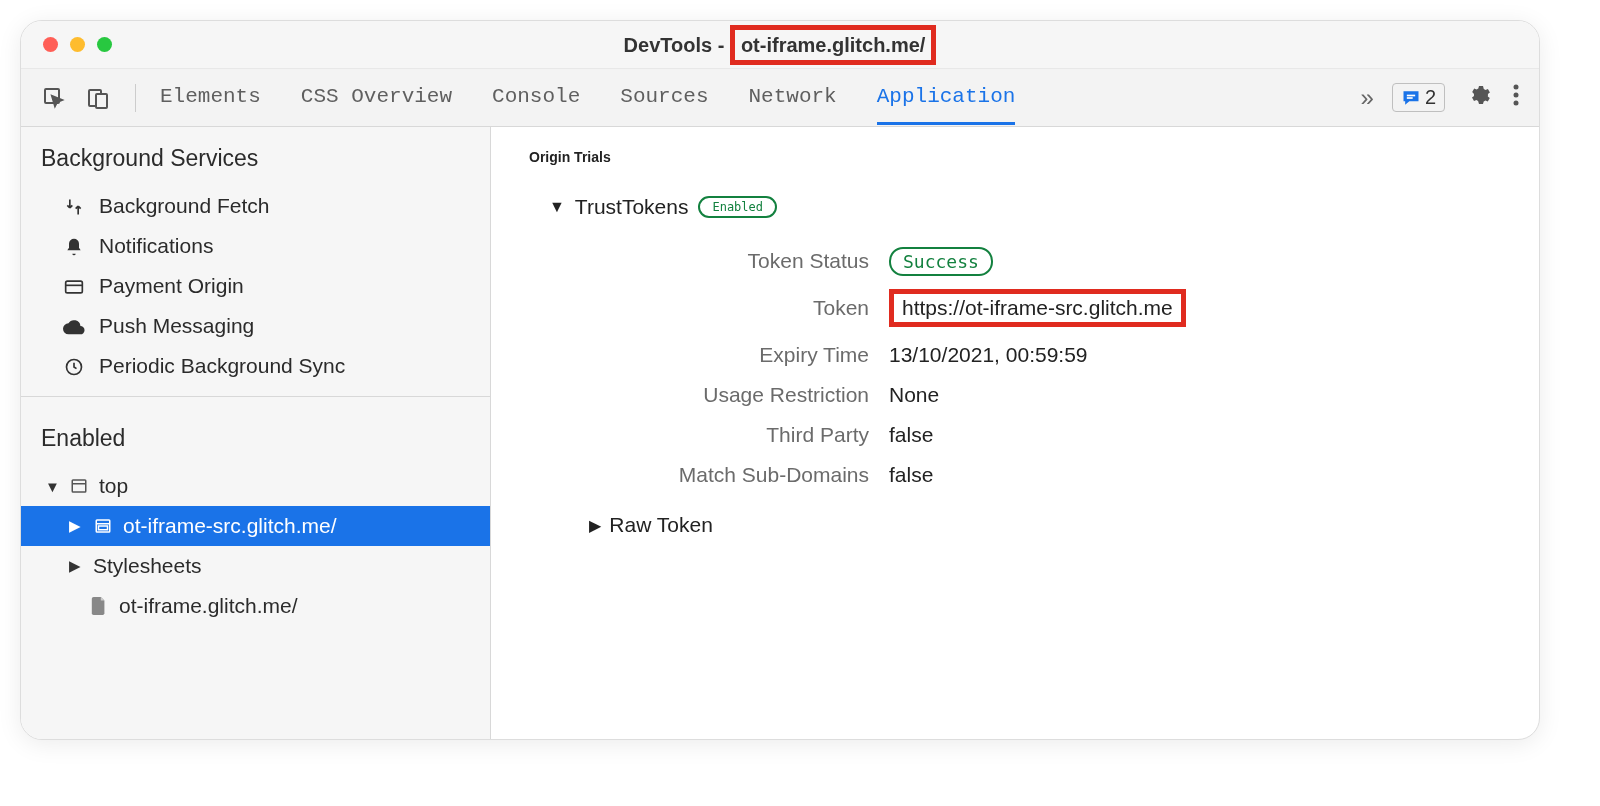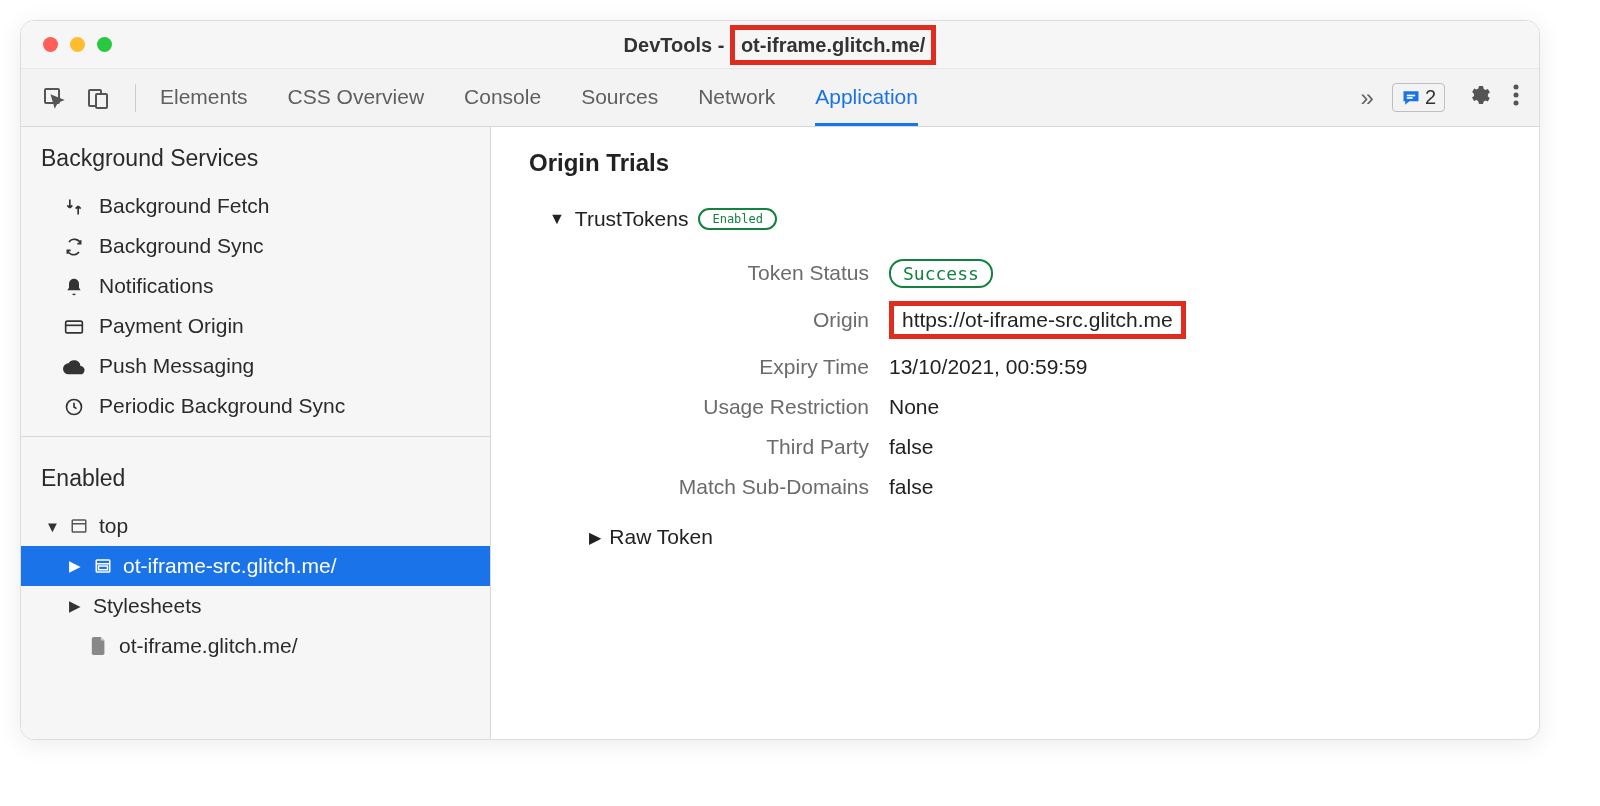--- a/index.html
+++ b/index.html
@@ -7,21 +7,21 @@
   font-family: -apple-system, BlinkMacSystemFont, "Segoe UI", Helvetica, Arial, sans-serif;
   background: #fff;
   width: 1600px;
   height: 806px;
   padding: 20px;
 }
 .window {
   width: 1520px;
   height: 720px;
   border: 1px solid #ddd;
-  border-radius: 14px;
+  border-radius: 22px;
   overflow: hidden;
   background: #fff;
   box-shadow: 0 4px 24px rgba(0,0,0,0.08);
   display: flex;
   flex-direction: column;
 }
 .titlebar {
   height: 48px;
   background: #f6f6f6;
   display: flex;
@@ -65,21 +65,21 @@
   font-size: 21px;
   color: #5f5f5f;
 }
 .toolbar-icon {
   width: 26px; height: 26px;
   display: flex; align-items: center; justify-content: center;
 }
 .divider {
   width: 1px; height: 28px; background: #ccc; margin: 0 6px;
 }
-.tabs { display: flex; gap: 40px; flex: 1; }
+.tabs { display: flex; gap: 40px; flex: 1; font-family: Liberation Mono, monospace; }
 .tab { padding: 14px 0; cursor: pointer; white-space: nowrap; }
 .tab.active {
   color: #1a73e8;
   border-bottom: 3px solid #1a73e8;
   margin-bottom: -1px;
 }
 .more { font-size: 24px; color: #666; }
 .right-tools { display: flex; align-items: center; gap: 22px; }
 .msgcount {
   display: flex; align-items: center; gap: 4px;
@@ -121,21 +121,21 @@
   background: #1a73e8; color: #fff;
 }
 .tree-row.selected .tree-icon { color: #fff; }
 .tree-arrow { font-size: 15px; width: 14px; color: #333; }
 .tree-row.selected .tree-arrow { color: #fff; }
 .tree-icon { width: 20px; height: 20px; display: flex; align-items: center; justify-content: center; color: #555; }
 .content {
   flex: 1; padding: 22px 38px; overflow-y: auto;
   font-size: 21px; color: #222;
 }
-.content h3 { font-size: 24px; font-weight: 700; margin-bottom: 30px; }
+.content h3 { font-size: 14px; font-weight: 700; margin-bottom: 30px; }
 .disclosure-row {
   display: flex; align-items: center; gap: 10px;
   margin-left: 20px; margin-bottom: 30px;
   font-size: 21px;
 }
 .disc-arrow { font-size: 16px; color: #222; }
 .badge {
   border: 2px solid #13813f; color: #13813f;
   border-radius: 14px; padding: 2px 12px;
   font-family: ui-monospace, Menlo, monospace;
@@ -230,28 +230,20 @@
     <div class="sidebar">
       <div class="side-section-title">Background Services</div>
 
       <div class="side-item">
         <span class="side-icon">
             <svg width="20" height="20" viewBox="0 0 24 24" fill="none" stroke="#333" stroke-width="2">
               <path d="M7 3v10M7 13l-3-3M7 13l3-3M17 21V11M17 11l-3 3M17 11l3 3"></path>
             </svg>
           </span>
         <span>Background Fetch</span>
-      </div>
-      <div class="side-item">
-        <span class="side-icon">
-            <svg width="20" height="20" viewBox="0 0 24 24" fill="none" stroke="#333" stroke-width="2">
-              <path d="M20 8A8 8 0 006 6M4 16a8 8 0 0014 2M20 4v4h-4M4 20v-4h4"></path>
-            </svg>
-          </span>
-        <span>Background Sync</span>
       </div>
       <div class="side-item">
         <span class="side-icon">
             <svg width="20" height="20" viewBox="0 0 24 24" fill="#333">
               <path d="M12 2a6 6 0 00-6 6v5l-2 3h16l-2-3V8a6 6 0 00-6-6zm-2 18a2 2 0 004 0h-4z"></path>
             </svg>
           </span>
         <span>Notifications</span>
       </div>
       <div class="side-item">
@@ -331,21 +323,21 @@
         <span>TrustTokens</span>
         <span class="badge">Enabled</span>
       </div>
 
       <div class="kv-grid">
         <div class="kv-label">Token Status</div>
         <div class="kv-value">
           <span class="badge">Success</span>
         </div>
 
-        <div class="kv-label">Origin</div>
+        <div class="kv-label">Token</div>
         <div class="kv-value">
           <span class="highlighted-box">https://ot-iframe-src.glitch.me</span>
         </div>
 
         <div class="kv-label">Expiry Time</div>
         <div class="kv-value">13/10/2021, 00:59:59</div>
 
         <div class="kv-label">Usage Restriction</div>
         <div class="kv-value">None</div>
 

